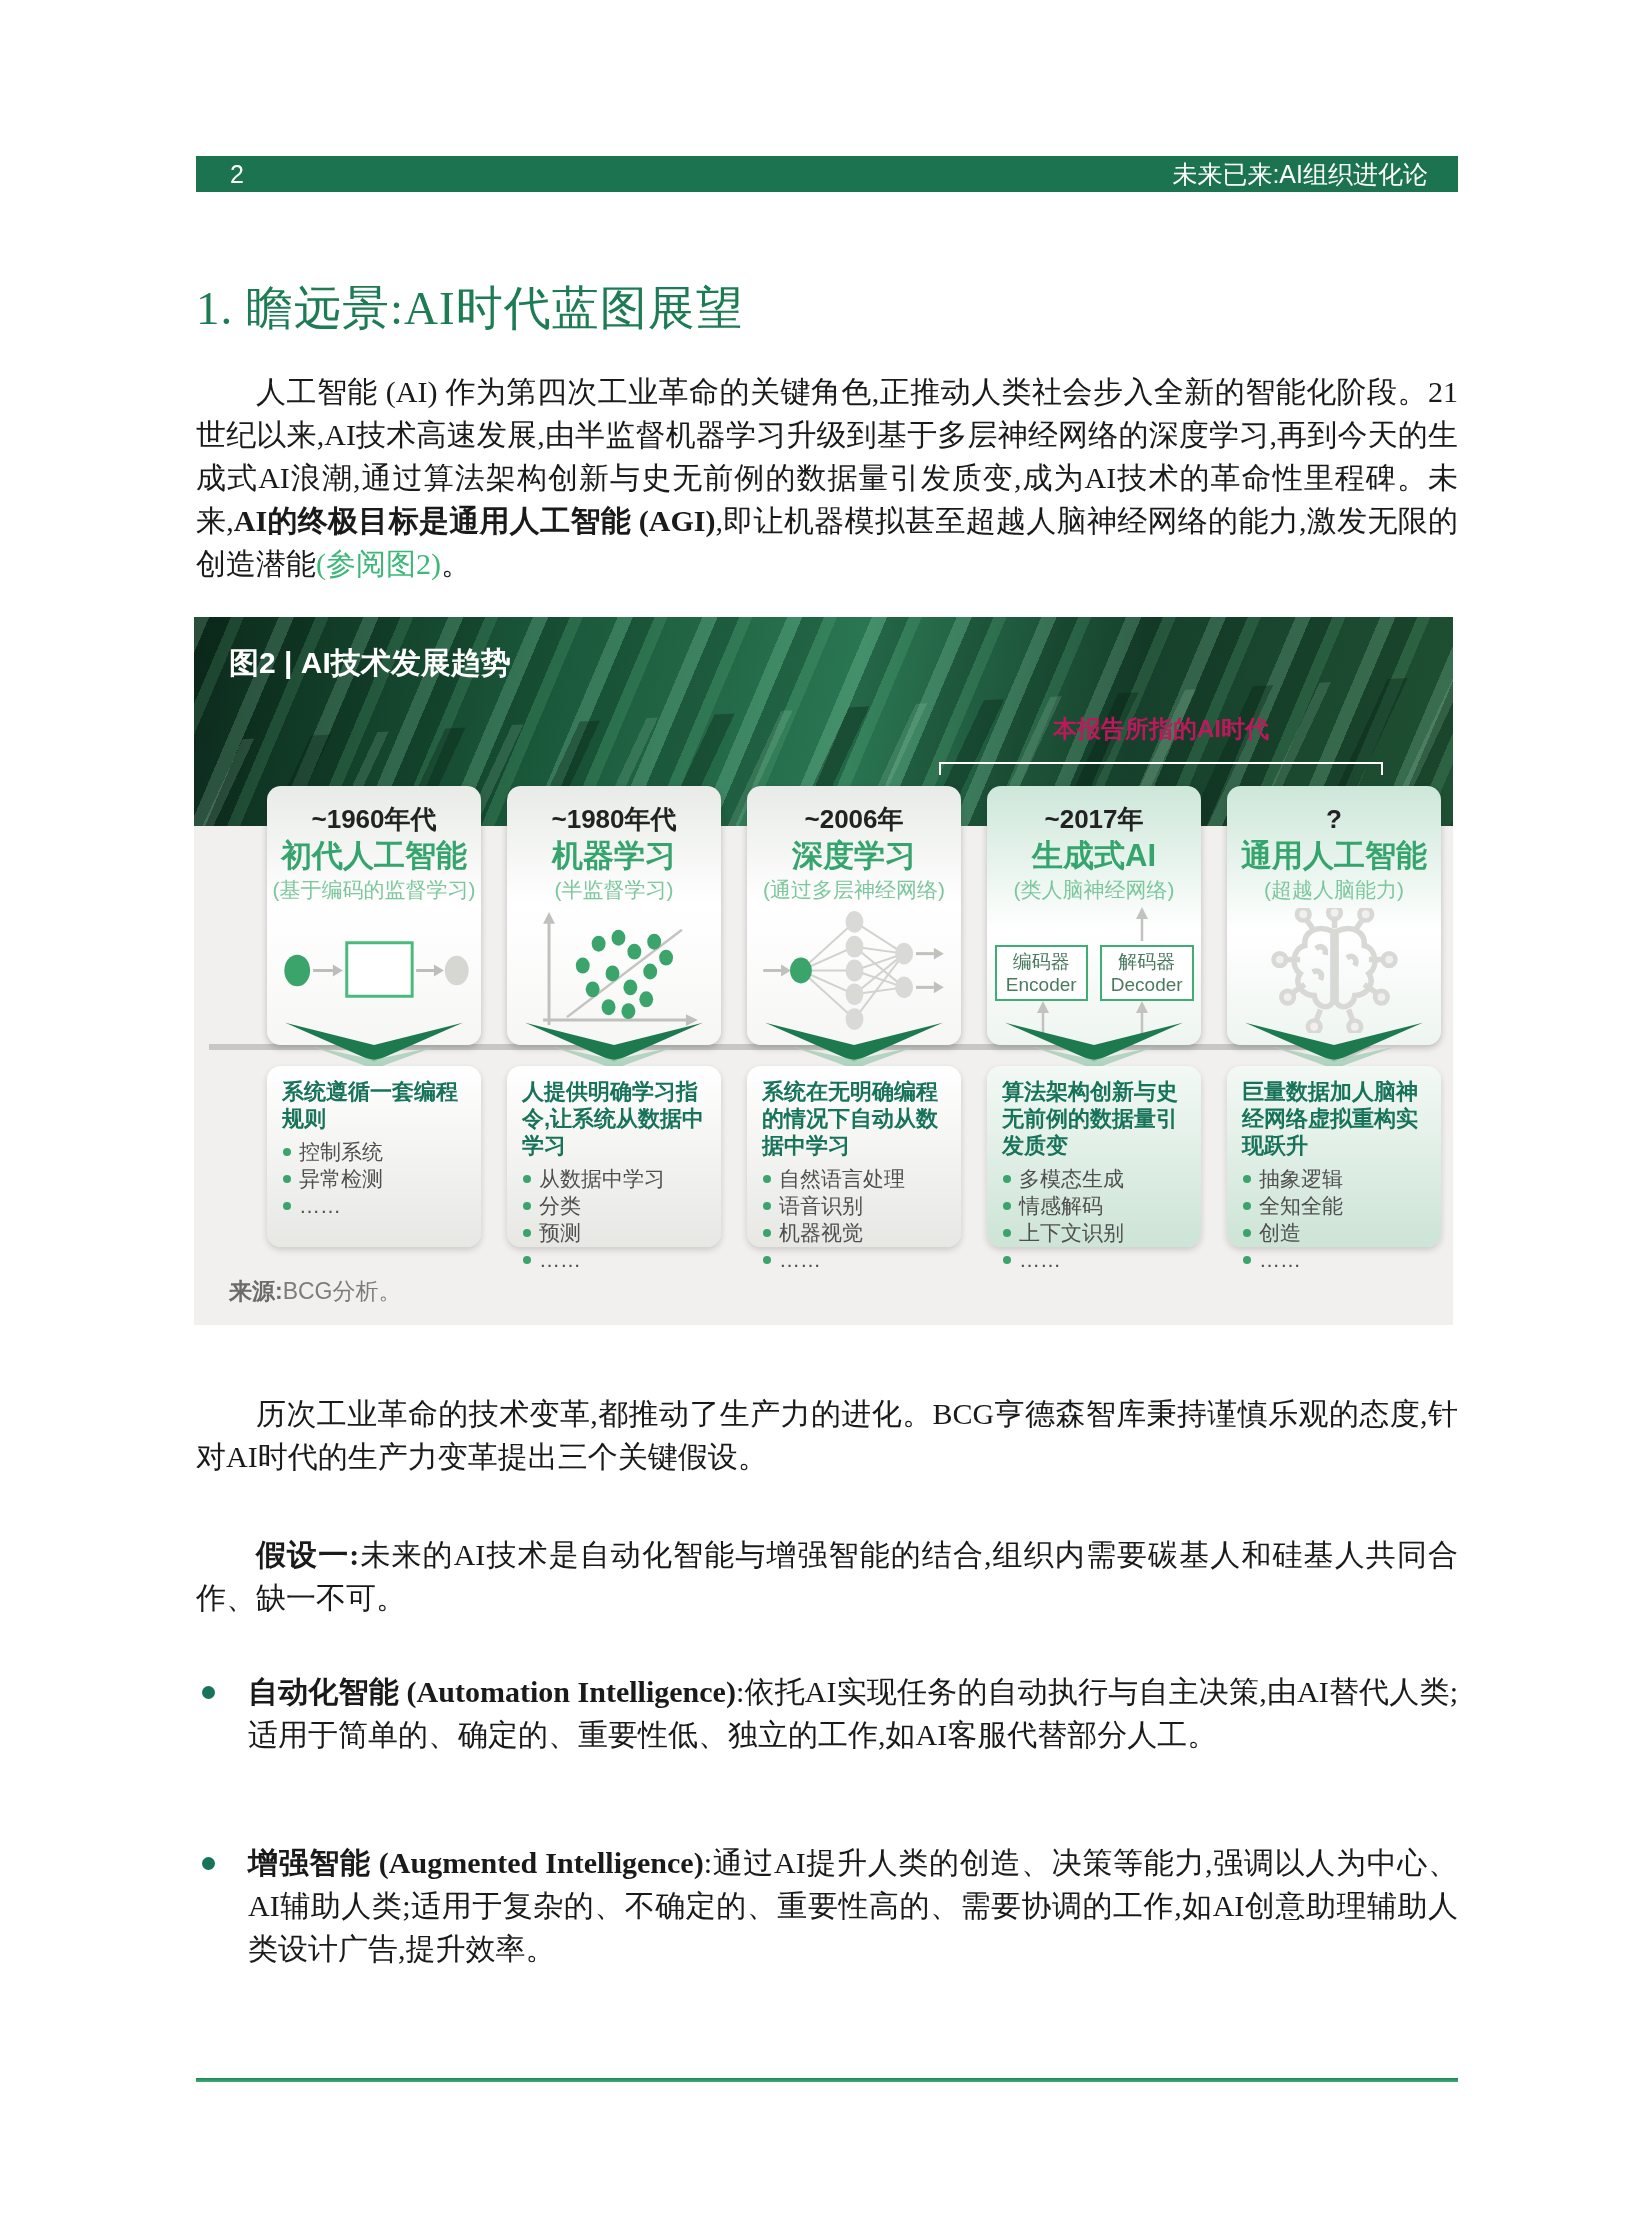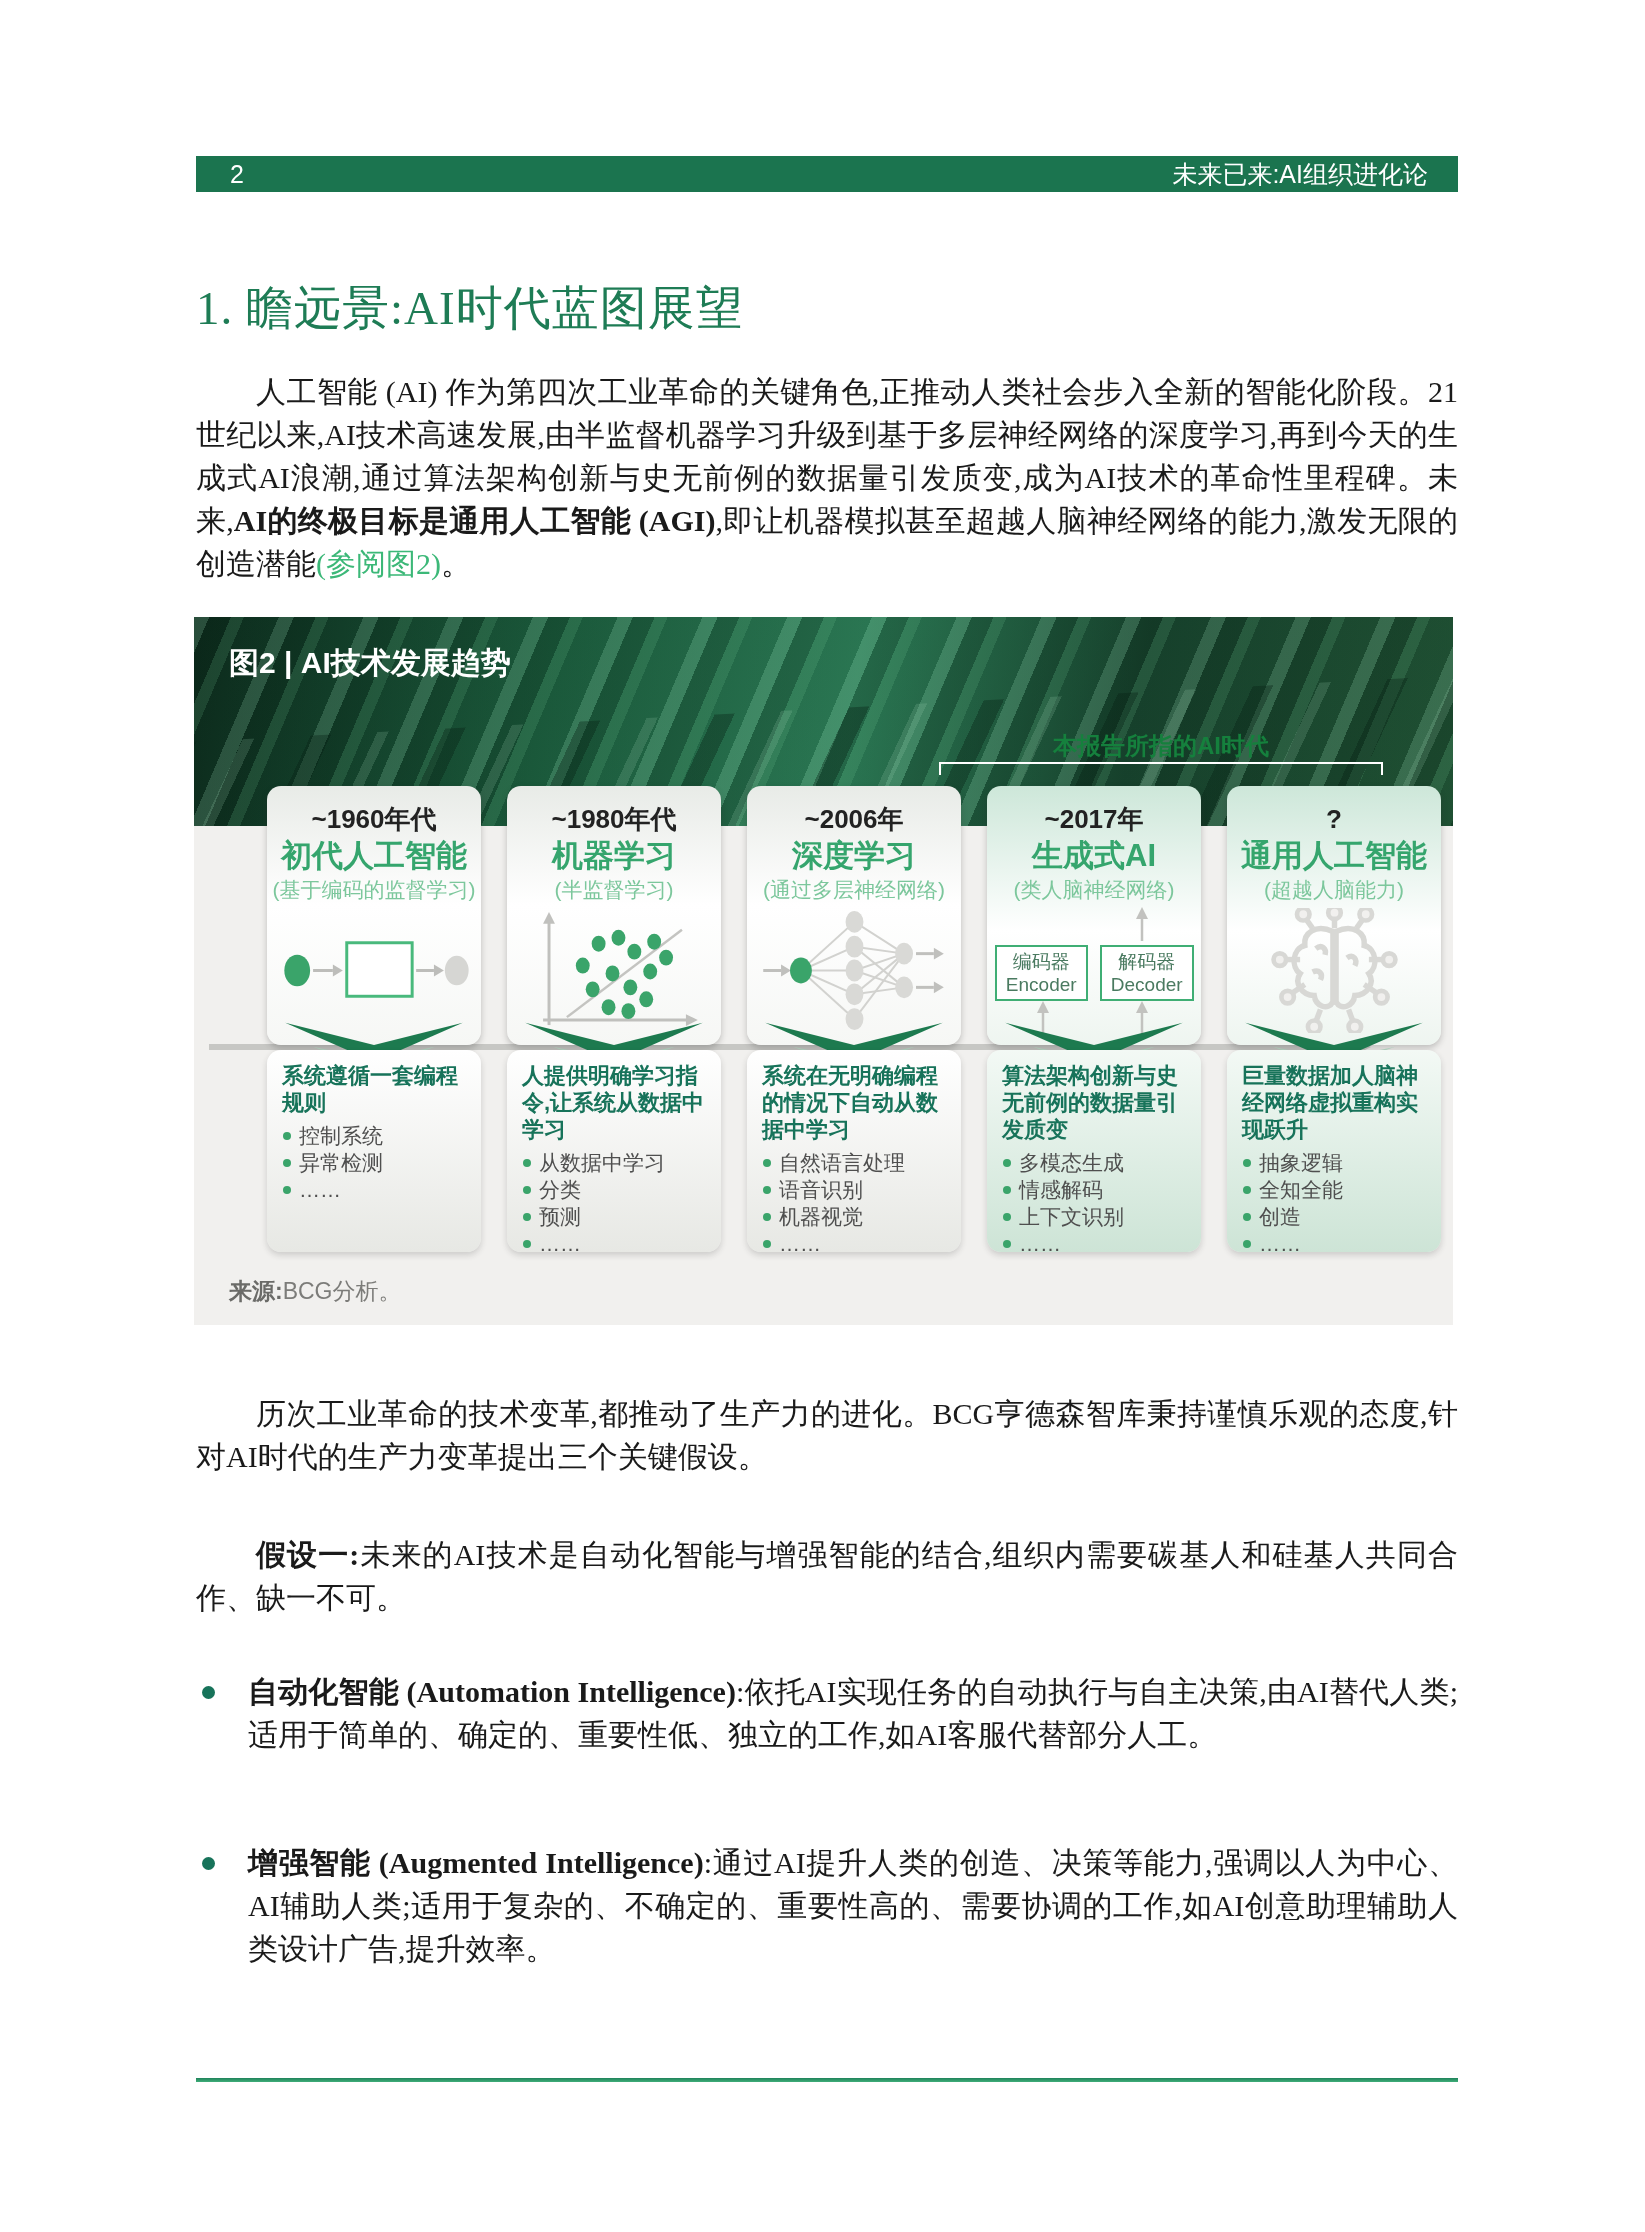--- a/index.html
+++ b/index.html
@@ -69,22 +69,22 @@
       repeating-linear-gradient(118deg,
         rgba(160,210,180,0.18) 0 10px, rgba(0,0,0,0) 10px 60px,
         rgba(5,30,18,0.35) 60px 78px, rgba(0,0,0,0) 78px 119px);
     transform:rotate(-3deg);
   }
   .fig-title{
     position:absolute; left:35px; top:26px; color:#ffffff;
     font-size:30px; font-weight:bold; z-index:5;
   }
   .era-label{
-    position:absolute; left:745px; top:113px; width:444px; text-align:center;
-    color:#15803d; font-size:24px; font-weight:600; z-index:5;
+    position:absolute; left:745px; top:96px; width:444px; text-align:center;
+    color:#be185d; font-size:24px; font-weight:600; z-index:5;
   }
   .era-bracket{
     position:absolute; left:745px; top:145px; width:444px; height:13px;
     border-top:2px solid #ffffff; border-left:2px solid #ffffff; border-right:2px solid #ffffff;
     box-sizing:border-box; z-index:5;
   }
   .cards-top,.cards-bottom{
     position:absolute; left:73px; display:grid;
     grid-template-columns:repeat(5,214px); gap:26px; z-index:4;
   }
@@ -109,24 +109,25 @@
   .timeline{
     position:absolute; left:15px; top:427px; width:1136px; height:6px;
     background:#c7c7c4; z-index:3;
   }
   .timeline:after{
     content:""; position:absolute; right:-26px; top:-11px;
     border-left:28px solid #c7c7c4; border-top:14px solid transparent;
     border-bottom:14px solid transparent;
   }
   .botcard{
-    position:relative; height:202px; border-radius:14px; box-sizing:border-box;
+    position:relative; height:181px; border-radius:14px; box-sizing:border-box;
     padding:12px 13px 8px 15px;
     background:linear-gradient(#ffffff,#e7e8e4);
     box-shadow:0 3px 6px rgba(40,40,40,0.18);
+    margin-top:16px;
   }
   .botcard.hl{background:linear-gradient(#f3f9f5,#cde4d6);}
   .desc-title{font-size:22px; font-weight:bold; color:#17735a; line-height:27px; margin-bottom:6px;}
   ul.fig-bullets{list-style:none; margin:0; padding:0;}
   ul.fig-bullets li{
     position:relative; font-size:21px; color:#4f4f4f; line-height:27px; padding-left:17px;
   }
   ul.fig-bullets li:before{
     content:""; position:absolute; left:1px; top:10px; width:8px; height:8px;
     border-radius:50%; background:#3aa46a;

